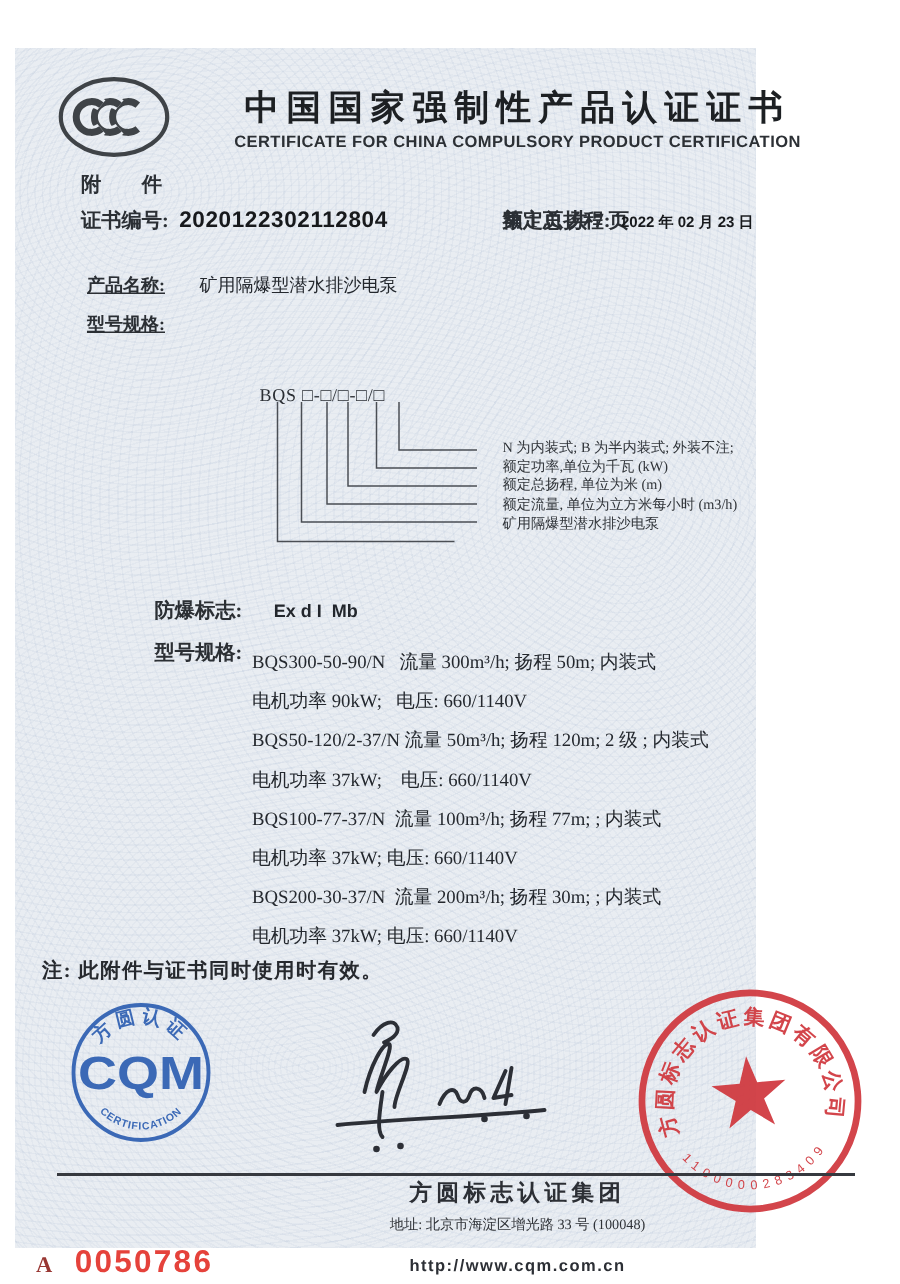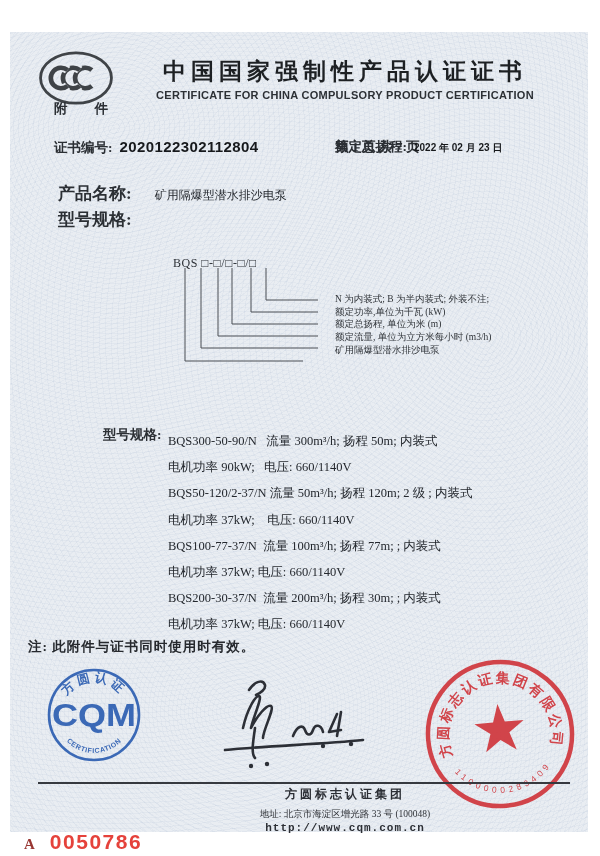--- a/index.html
+++ b/index.html
@@ -1,67 +1,67 @@
 <!DOCTYPE html>
 <html><head>
 <meta charset="utf-8">
 <style>
   html,body{margin:0;padding:0;}
   body{
     width:600px;height:856px;position:relative;background:#ffffff;
     font-family:"Liberation Serif",serif;color:#2b2f34;overflow:hidden;
   }
   .page{
-    position:absolute;left:10px;top:32px;width:578px;height:800px;
+    position:absolute;left:10px;top:32px;width:494px;height:800px;
     background-color:#e9edf2;
     background-image:
       repeating-radial-gradient(circle at 18% 12%, rgba(150,170,200,0.10) 0 1px, rgba(0,0,0,0) 1px 5px),
       repeating-radial-gradient(circle at 82% 38%, rgba(150,170,200,0.09) 0 1px, rgba(0,0,0,0) 1px 6px),
       repeating-radial-gradient(circle at 40% 85%, rgba(150,170,200,0.08) 0 1px, rgba(0,0,0,0) 1px 4px);
   }
   .abs{position:absolute;}
   .kai{font-family:"Liberation Serif",serif;font-weight:600;}
   .song{font-family:"Liberation Serif",serif;}
   .bsans{font-family:"Liberation Sans",sans-serif;font-weight:bold;}
   .pre{white-space:pre;}
 
   .title-cn{left:120px;top:24px;width:430px;text-align:center;
     font-size:23px;font-weight:bold;letter-spacing:5px;color:#1d2023;}
   .title-en{left:110px;top:57px;width:450px;text-align:center;
     font-family:"Liberation Sans",sans-serif;font-size:11px;font-weight:600;
     letter-spacing:0.3px;color:#2c3035;}
-  .attach{left:44px;top:68px;font-size:13.5px;font-weight:bold;}
+  .attach{left:44px;top:82px;font-size:13.5px;font-weight:bold;}
   .pageinfo{left:325px;top:82px;font-size:13.5px;font-weight:bold;margin-top:24px;}
   .row-flex{display:flex;align-items:baseline;gap:7px;}
   .certno-row{left:44px;top:106px;}
   .date-row{left:325px;top:106px;}
   .lbl{font-size:13.5px;}
   .certno-val{font-size:15px;letter-spacing:0.4px;color:#17191c;}
   .date-val{font-size:10px;color:#17191c;}
-  .prod-lbl{font-size:17px;}
+  .prod-lbl{font-size:12px;text-decoration:underline;}
   .prod-val{font-size:12px;color:#24282e;}
 
   .formula{left:163px;top:224px;font-size:12px;color:#2a2e34;letter-spacing:0.5px;}
   .legend{left:325px;top:261px;width:250px;line-height:12.7px;}
   .legend div{font-size:9.5px;color:#2f3338;}
 
   .ex-row{left:93px;top:366px;}
   .ex-val{font-family:"Liberation Sans",sans-serif;font-weight:600;font-size:12px;color:#22262c;}
   .elec-lbl{left:93px;top:394px;}
   .speclines{left:158px;top:396px;width:400px;line-height:26.2px;}
   .speclines div{font-size:12.5px;color:#24282e;}
 
   .note{left:18px;top:606px;font-size:13.5px;letter-spacing:1px;color:#26292e;}
 
   .divider{left:28px;top:750px;width:532px;height:2px;background:#36393f;z-index:6;}
   .footer{left:95px;top:754px;width:480px;text-align:center;z-index:2;}
-  .footer-company{font-family:Liberation Serif, serif;font-size:12px;font-weight:800;
+  .footer-company{font-family:Liberation Serif, serif;font-size:15px;font-weight:800;
     letter-spacing:3px;color:#2c2f35;}
   .footer-address{margin-top:5px;font-size:9.5px;color:#2f3237;}
-  .footer-web{margin-top:1px;font-family:Liberation Mono, monospace;
+  .footer-web{margin-top:15px;font-family:Liberation Sans, sans-serif;
     font-size:11px;font-weight:bold;letter-spacing:1px;color:#2c2f35;}
 
   .serial{left:24px;top:830px;display:flex;align-items:baseline;gap:15px;}
   .serial-prefix{font-size:15px;font-weight:bold;color:#993733;}
   .serial-num{font-family:"Liberation Sans",sans-serif;font-size:21px;font-weight:600;
     letter-spacing:1.5px;color:#e5423b;}
 
   .stamp{z-index:4;opacity:0.93;}
   svg text{user-select:none;}
 </style>
@@ -114,20 +114,24 @@
     </g>
   </svg>
   <div class="abs legend song">
     <div>N 为内装式; B 为半内装式; 外装不注;</div>
     <div>额定功率,单位为千瓦 (kW)</div>
     <div>额定总扬程, 单位为米 (m)</div>
     <div>额定流量, 单位为立方米每小时 (m3/h)</div>
     <div>矿用隔爆型潜水排沙电泵</div>
   </div>
 
+  <div class="abs row-flex ex-row">
+    <span class="lbl kai">防爆标志:</span>
+    <span class="ex-val pre" style="margin-left:14px;">Ex d I  Mb</span>
+  </div>
 
   <div class="abs elec-lbl lbl kai">型号规格:</div>
   <div class="abs speclines">
     <div class="pre">BQS300-50-90/N   流量 300m³/h; 扬程 50m; 内装式</div>
     <div class="pre">电机功率 90kW;   电压: 660/1140V</div>
     <div class="pre">BQS50-120/2-37/N 流量 50m³/h; 扬程 120m; 2 级 ; 内装式</div>
     <div class="pre">电机功率 37kW;    电压: 660/1140V</div>
     <div class="pre">BQS100-77-37/N  流量 100m³/h; 扬程 77m; ; 内装式</div>
     <div class="pre">电机功率 37kW; 电压: 660/1140V</div>
     <div class="pre">BQS200-30-37/N  流量 200m³/h; 扬程 30m; ; 内装式</div>

